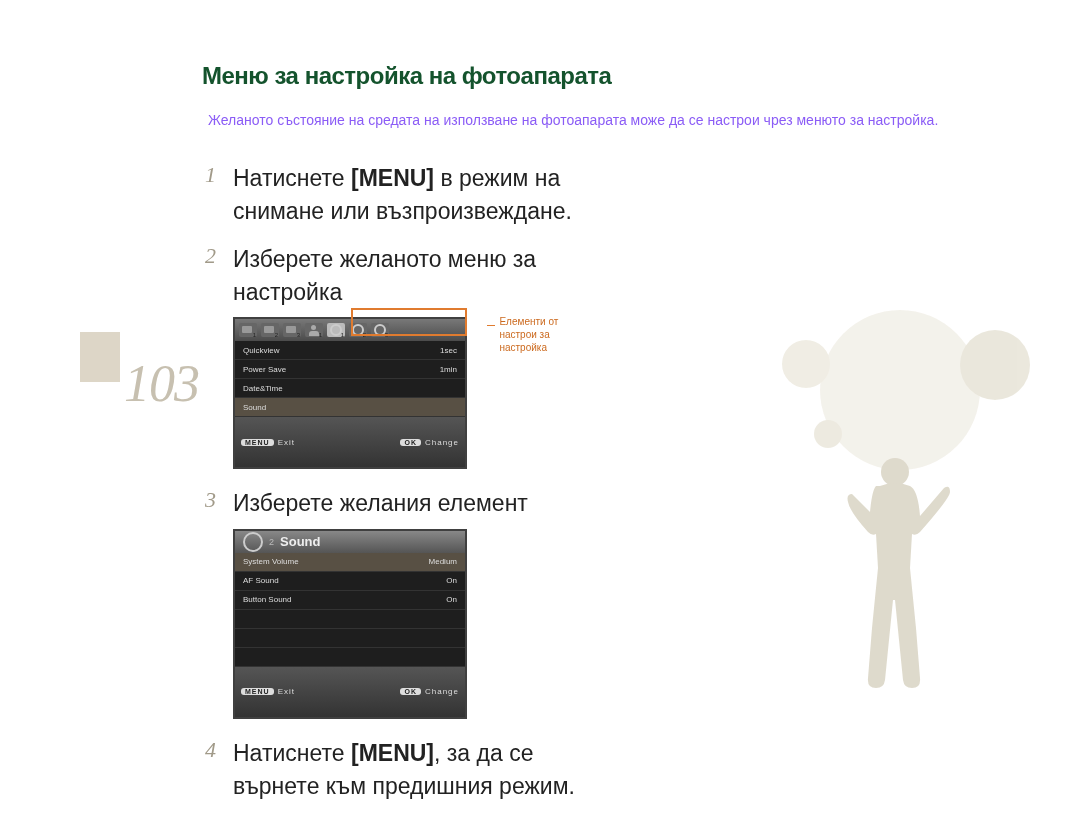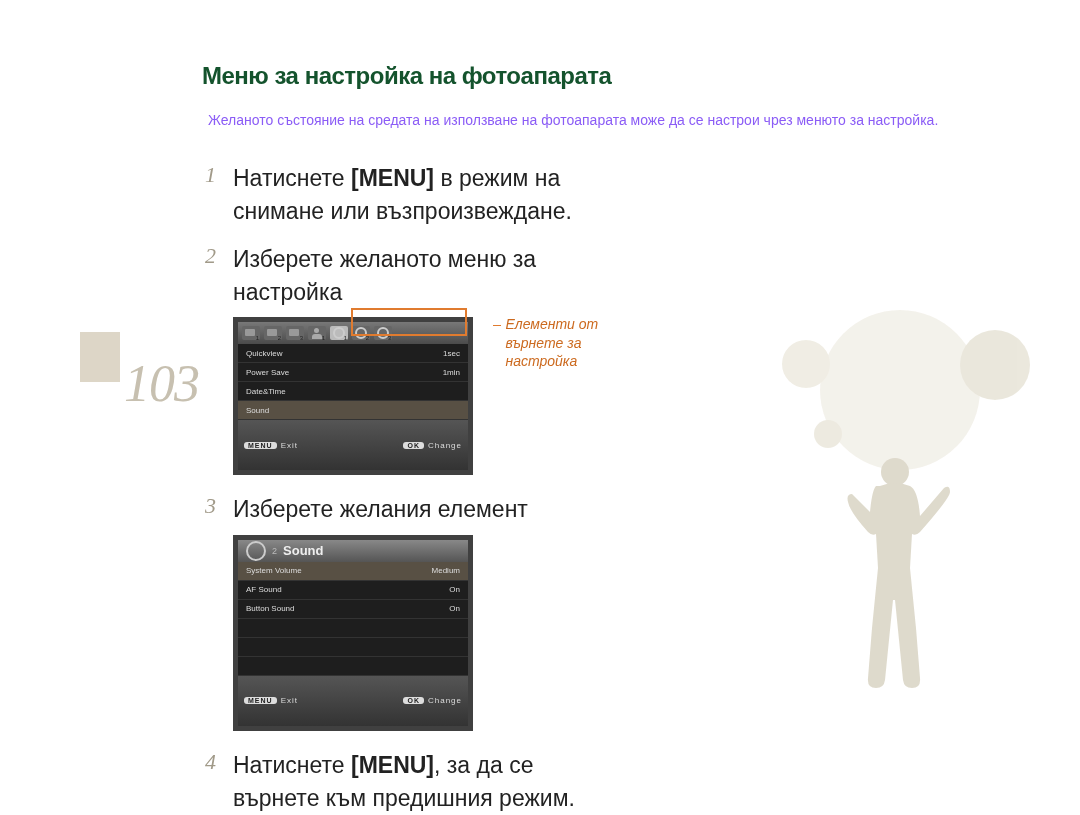--- a/index.html
+++ b/index.html
@@ -80,21 +80,21 @@
     color: #222;
     line-height: 1.45;
     max-width: 360px;
   }
   .step-text b { font-weight: bold; }
 
   
   .screen {
     width: 230px;
     background: #000;
-    border: 5px solid #404040;
+    border: 2px solid #404040;
     font-size: 9px;
     color: #ccc;
     margin-left: 28px;
     margin-top: 8px;
   }
   .screen-topbar {
     height: 22px;
     background: linear-gradient(#787878,#4b4b4b);
     display: flex;
     align-items: center;
@@ -181,24 +181,23 @@
     color:#eee;
     font-size:13px;
     font-weight:bold;
   }
   .gear-big {
     width:16px;height:16px;border:2px solid #ccc;border-radius:50%;position:relative;
   }
   .sub2 { font-size:9px; color:#bbb; font-weight:normal;}
 
   .callout {
-    font-size:14px;
+    font-size:10px;
     color:#cc6a1f;
     line-height:1.3;
-    font-style:italic;
   }
   .callout-line {
     border-top: 1px solid #e07b2f;
   }
 
   .step2-wrap { display:flex; align-items:flex-start; }
 
   
   .bg-deco {
     position:absolute;
@@ -324,21 +323,21 @@
               </div>
             </div>
           </div>
           <div class="highlight-box" style="left:146px;top:-1px;width:112px;height:24px;"></div>
         </div>
 
         <div style="margin-left:20px; margin-top:6px;">
           <div class="callout-line" style="width:8px;display:inline-block;vertical-align:top;margin-top:10px;"></div>
           <div class="callout" style="display:inline-block;">
             <span>Елементи от</span><br>
-            <span>върнете за</span><br>
+            <span>настрои за</span><br>
             <span>настройка</span>
           </div>
         </div>
       </div>
     </div>
 
     <div class="step" style="margin-top:18px;">
       <div class="step-row">
         <div class="step-num">3</div>
         <div class="step-text">Изберете желания елемент</div>

